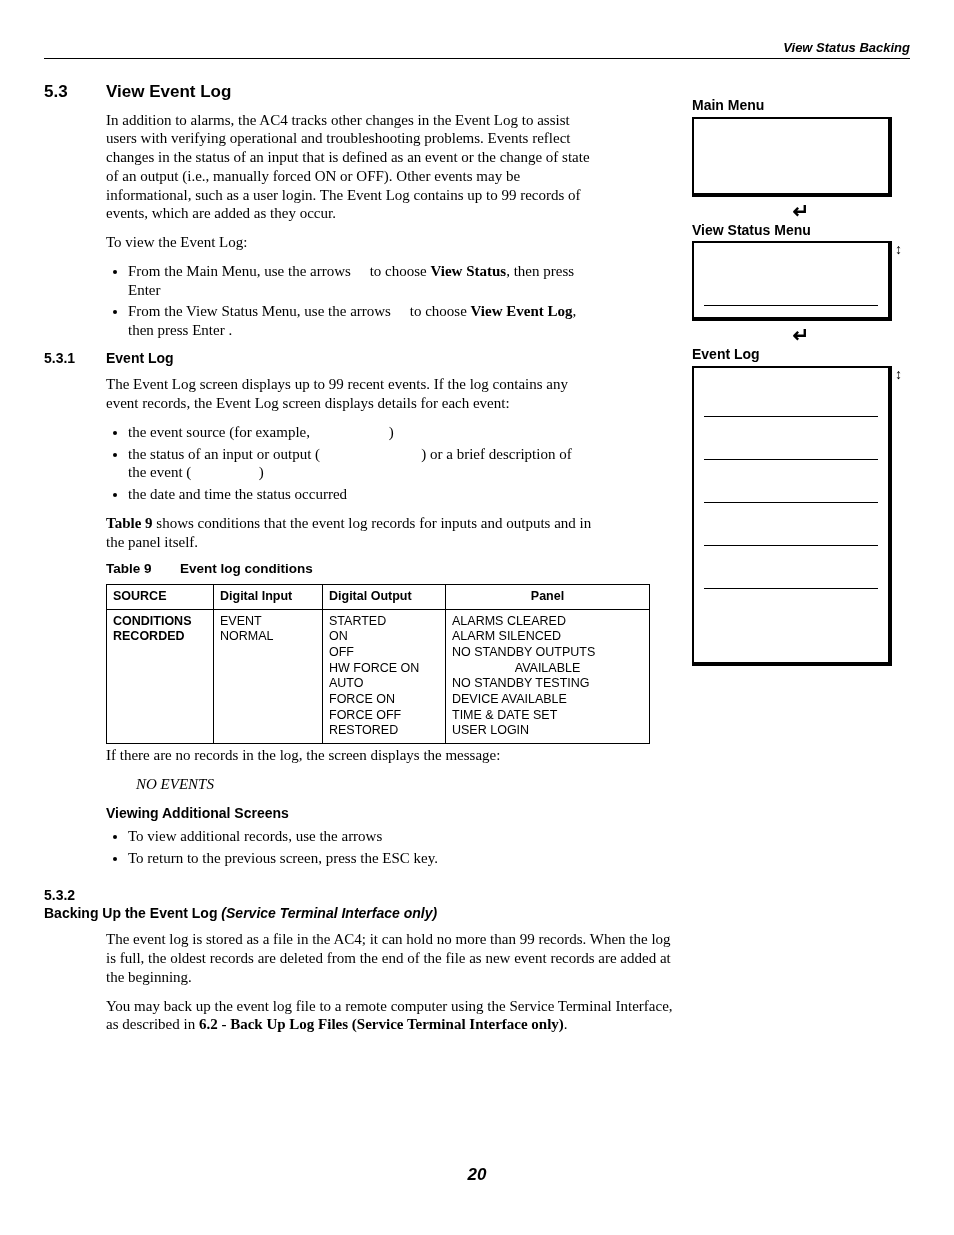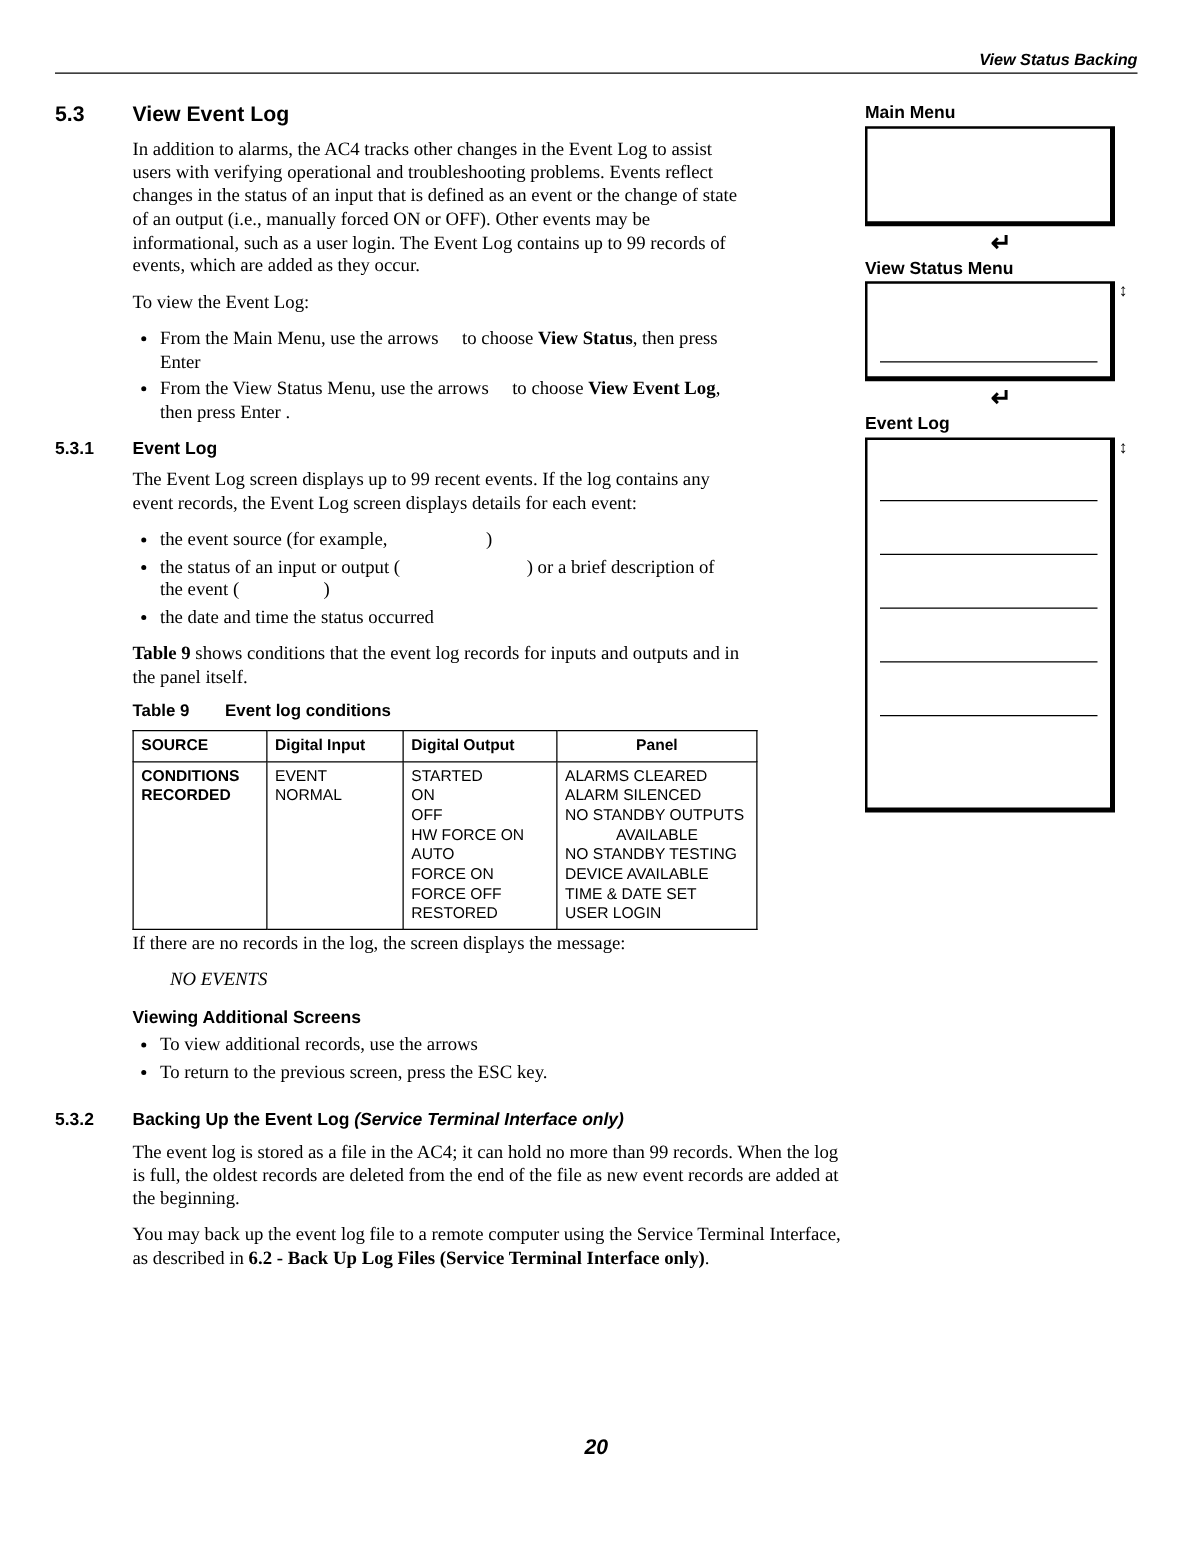--- a/index.html
+++ b/index.html
@@ -159,21 +159,21 @@
           <li>the date and time the status occurred</li>
         </ul>
         <p>
           <b>Table 9</b><span> shows conditions that the event log records for inputs and outputs and in the panel itself.</span>
         </p>
       </div>
 
       <div class="table-caption">
         <span class="tnum">Table 9</span><span>Event log conditions</span>
       </div>
-      <table class="cond" style="width: 500px; padding-left: 36px;">
+      <table class="cond" style="width: 544px; padding-left: 36px;">
         <tbody>
             <tr>
           <th style="width:94px;">SOURCE</th>
           <th style="width:96px;">Digital Input</th>
           <th style="width:110px;">Digital Output</th>
           <th class="center">Panel</th>
         </tr>
         <tr>
           <td><b>CONDITIONS</b><br><b>RECORDED</b></td>
           <td style="white-space: pre-line;">EVENT
@@ -194,38 +194,38 @@
       <p style="margin-top:2px;">If there are no records in the log, the screen displays the message:</p>
       <div class="italic-block">NO EVENTS</div>
 
       <div class="sub-heading">Viewing Additional Screens</div>
       <ul>
         <li>To view additional records, use the arrows</li>
         <li>To return to the previous screen, press the ESC key.</li>
       </ul>
     </div>
 
-    <div class="section-row" style="margin-top:20px;">
+    <div class="section-row" style="margin-top:20px;flex-direction:column;">
       <div class="sub-num">5.3.2</div>
       <div class="sub-title">
         <span>Backing Up the Event Log </span><i>(Service Terminal Interface only)</i>
       </div>
     </div>
 
     <div class="body-indent">
       <p>The event log is stored as a file in the AC4; it can hold no more than 99 records. When the log is full, the oldest records are deleted from the end of the file as new event records are added at the beginning.</p>
       <p>
         <span>You may back up the event log file to a remote computer using the Service Terminal Interface, as described in </span><b>6.2 - Back Up Log Files (Service Terminal Interface only)</b><span>.</span>
       </p>
     </div>
 
   </div>
 
   <div class="right-col">
-    <div class="panel-label" style="margin-top:0;">Main Menu</div>
+    <div class="panel-label" style="margin-top:16px;">Main Menu</div>
     <div class="panel-box small">
       <div class="panel-lines">
         <div style="height:56px;"></div>
       </div>
     </div>
     <div class="enter-icon">↵</div>
 
     <div class="panel-label" style="margin-top:0;">View Status Menu</div>
     <div class="panel-box med">
       <span class="scroll-icon">↕</span>

